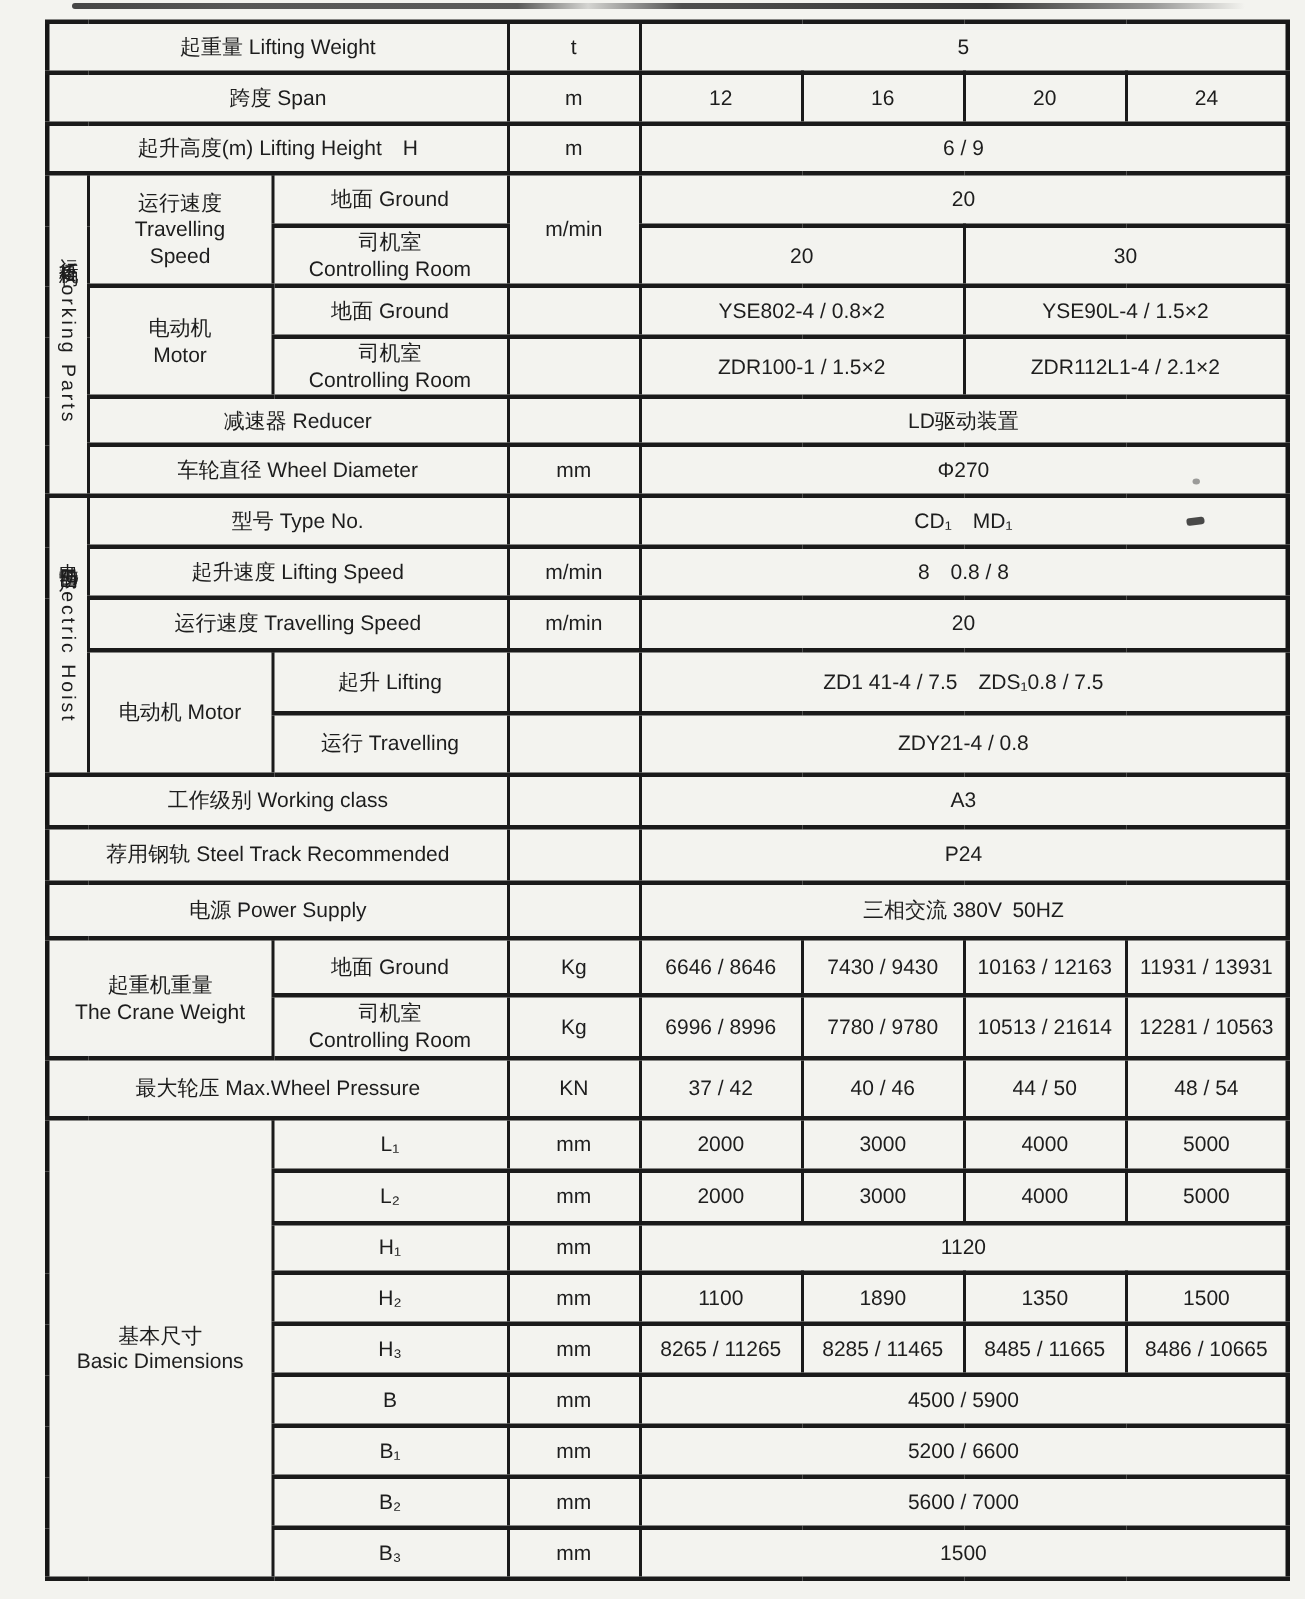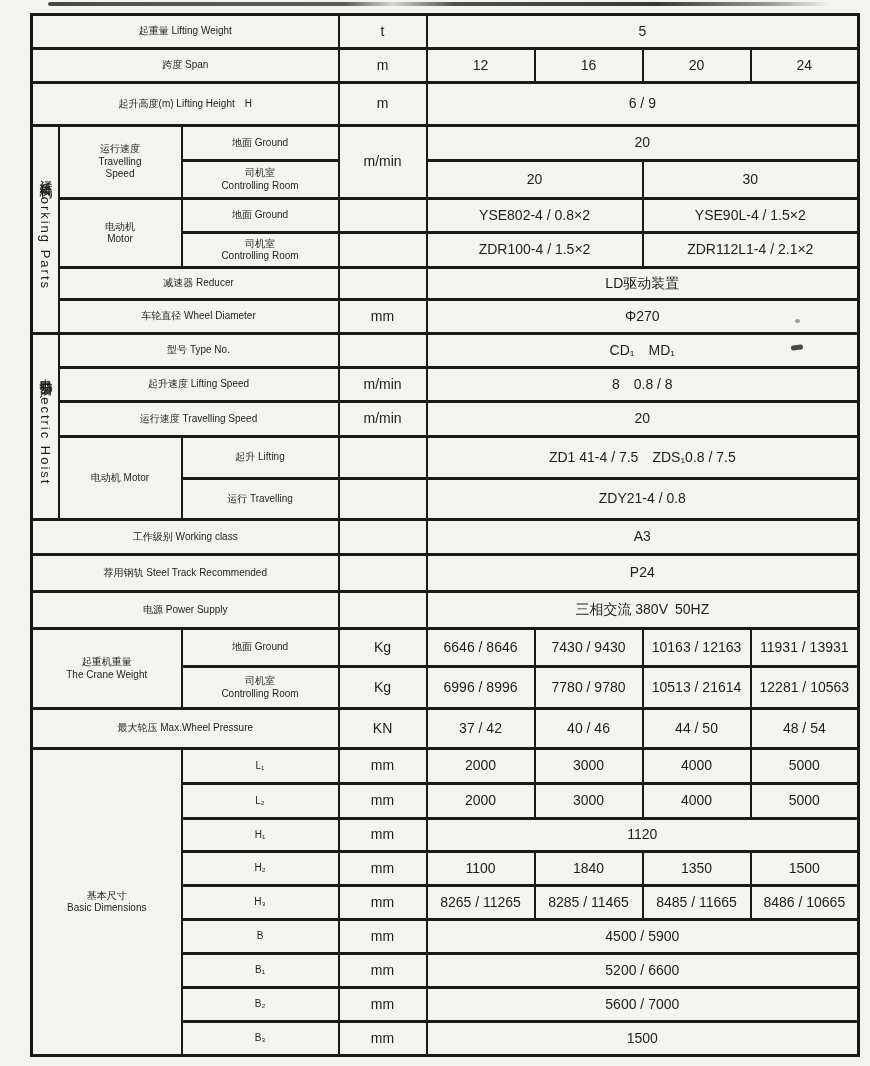--- a/index.html
+++ b/index.html
@@ -38,21 +38,21 @@
   }
   td.vert{
     writing-mode:vertical-rl;
     text-orientation:mixed;
     font-size:13px;
     letter-spacing:2px;
     padding:8px 0;
   }
   td.unit{font-size:14px;}
   td.val{font-size:14px;}
-  td.lbl{font-size:10px;}
+  td.lbl{font-size:14px;}
 </style>
 </head>
 <body>
 
 <div class="page">
   <div class="artifact-top"></div>
   <div class="speck1"></div>
   <div class="speck2"></div>
 
   <table class="spec">
@@ -76,21 +76,21 @@
 
     <tr style="height:34px">
       <td colspan="3" class="lbl">跨度  Span</td>
       <td class="unit">m</td>
       <td class="val">12</td>
       <td class="val">16</td>
       <td class="val">20</td>
       <td class="val">24</td>
     </tr>
 
-    <tr style="height:43px">
+    <tr style="height:33px">
       <td colspan="3" class="lbl">起升高度(m)  Lifting Height H</td>
       <td class="unit">m</td>
       <td colspan="4" class="val">6 / 9</td>
     </tr>
 
     <tr style="height:35px">
       <td rowspan="6" class="vert">运行机构  Working Parts</td>
       <td rowspan="2" class="lbl">运行速度
 Travelling
 Speed</td>
@@ -112,21 +112,21 @@
       <td class="lbl">地面 Ground</td>
       <td class="unit"></td>
       <td colspan="2" class="val">YSE802-4 / 0.8×2</td>
       <td colspan="2" class="val">YSE90L-4 / 1.5×2</td>
     </tr>
 
     <tr style="height:35px">
       <td class="lbl">司机室
 Controlling Room</td>
       <td class="unit"></td>
-      <td colspan="2" class="val">ZDR100-4 / 1.5×2</td>
+      <td colspan="2" class="val">ZDR100-1 / 1.5×2</td>
       <td colspan="2" class="val">ZDR112L1-4 / 2.1×2</td>
     </tr>
 
     <tr style="height:32px">
       <td colspan="2" class="lbl">减速器 Reducer</td>
       <td class="unit"></td>
       <td colspan="4" class="val">LD驱动装置</td>
     </tr>
 
     <tr style="height:34px">
@@ -238,21 +238,21 @@
     <tr style="height:33px">
       <td class="lbl">H₁</td>
       <td class="unit">mm</td>
       <td colspan="4" class="val">1120</td>
     </tr>
 
     <tr style="height:34px">
       <td class="lbl">H₂</td>
       <td class="unit">mm</td>
       <td class="val">1100</td>
-      <td class="val">1840</td>
+      <td class="val">1890</td>
       <td class="val">1350</td>
       <td class="val">1500</td>
     </tr>
 
     <tr style="height:34px">
       <td class="lbl">H₃</td>
       <td class="unit">mm</td>
       <td class="val">8265 / 11265</td>
       <td class="val">8285 / 11465</td>
       <td class="val">8485 / 11665</td>

